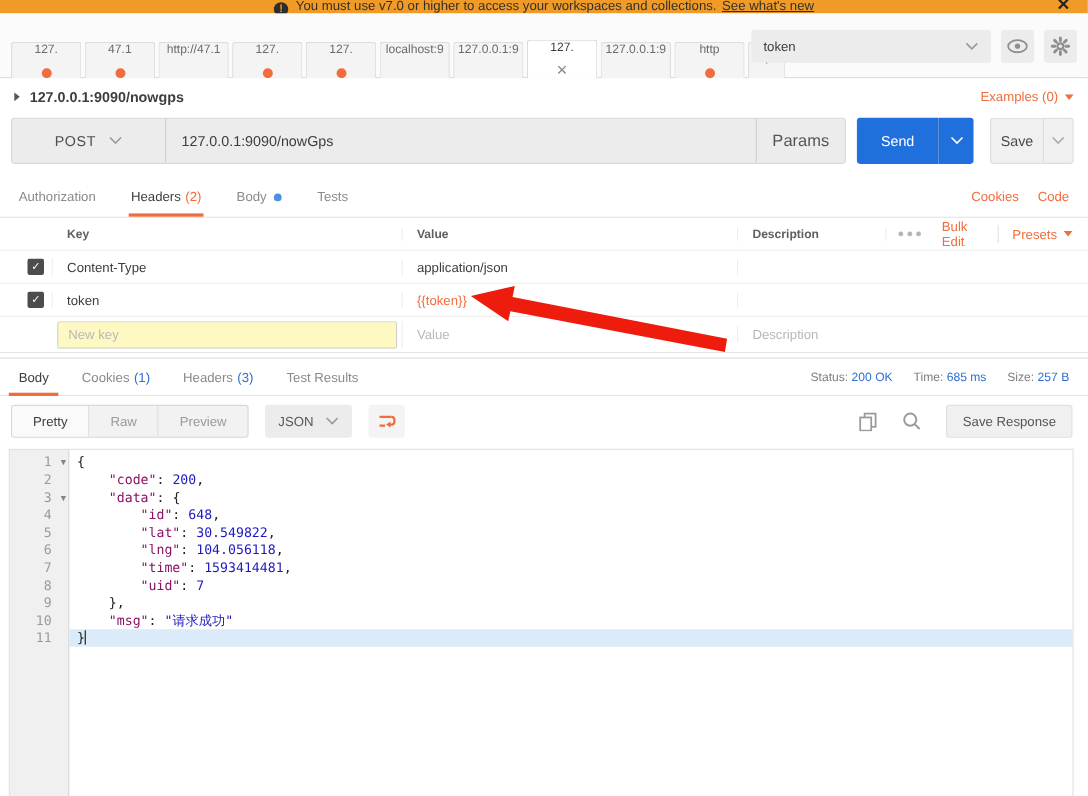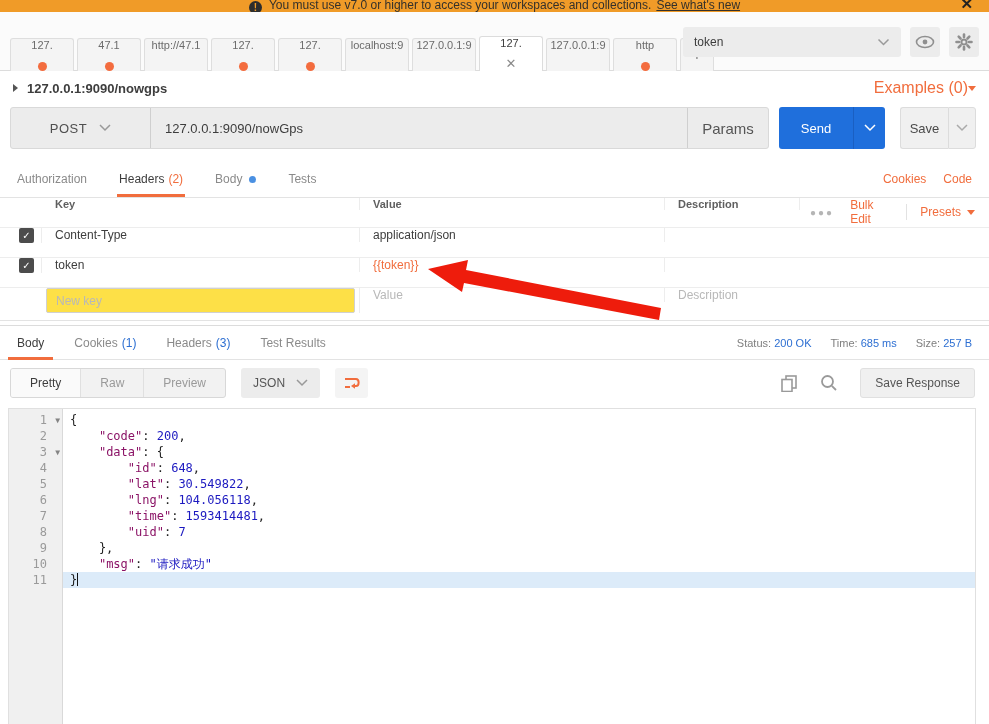--- a/index.html
+++ b/index.html
@@ -31,21 +31,21 @@
   .newtab { width: 34px; height: 33px; background: #f4f4f4; border: 1px solid #dedede; border-bottom: none; border-radius: 3px 3px 0 0; color: #777; font-size: 16px; display: flex; align-items: center; justify-content: center; cursor: pointer; }
   .env-area { position: absolute; right: 10px; top: 15px; display: flex; gap: 9px; align-items: center; }
   .env-select { width: 218px; height: 30px; background: #ececec; border-radius: 3px; display: flex; align-items: center; padding: 0 11px; font-size: 12px; color: #3d3d3d; cursor: pointer; }
   .env-select .chev { margin-left: auto; }
   .icon-btn { width: 30px; height: 30px; background: #ececec; border-radius: 3px; display: flex; align-items: center; justify-content: center; cursor: pointer; }
 
   
   .req-title { height: 34px; display: flex; align-items: center; padding: 0 13px; flex: none; }
   .req-caret { width: 0; height: 0; border-left: 5px solid #555; border-top: 4px solid transparent; border-bottom: 4px solid transparent; margin-right: 9px; }
   .req-title-text { font-size: 13px; font-weight: bold; color: #3d3d3d; }
-  .examples { margin-left: auto; color: #f16d3d; font-size: 16px; display: flex; align-items: center; cursor: pointer; }
+  .examples { margin-left: auto; color: #f16d3d; font-size: 12px; display: flex; align-items: center; gap: 6px; cursor: pointer; }
   .caret-dn-or { width: 0; height: 0; border-top: 5px solid #f16d3d; border-left: 4px solid transparent; border-right: 4px solid transparent; }
 
   
   .req-bar { margin: 2px 13px 12px 10px; display: flex; height: 42px; flex: none; }
   .req-main { flex: 1; display: flex; background: #ececec; border: 1px solid #d9d9d9; border-radius: 3px; align-items: stretch; margin-right: 10px; }
   .method { width: 140px; display: flex; align-items: center; justify-content: center; gap: 12px; font-size: 13px; color: #4f4f4f; border-right: 1px solid #cfcfcf; letter-spacing: .5px; cursor: pointer; }
   .url { flex: 1; display: flex; align-items: center; padding: 0 14px; font-size: 13px; color: #3d3d3d; border-right: 1px solid #cfcfcf; }
   .params-btn { width: 80px; display: flex; align-items: center; justify-content: center; font-size: 15px; color: #555; cursor: pointer; }
   .send-group { display: flex; margin-right: 15px; border-radius: 15px; }
   .send-btn { width: 74px; background: #1f6fdc; color: #fff; font-size: 13px; display: flex; align-items: center; justify-content: center; border-radius: 3px 0 0 3px; cursor: pointer; }
@@ -58,40 +58,40 @@
   .req-tab { font-size: 12px; color: #8a8a8a; margin-right: 32px; height: 36px; display: flex; align-items: center; gap: 4px; position: relative; cursor: pointer; }
   .req-tab.active { color: #3d3d3d; }
   .req-tab.active::after { content: ""; position: absolute; left: -2px; right: -2px; bottom: 0; height: 3px; background: #f16d3d; }
   .count-orange { color: #f16d3d; }
   .body-dot { width: 7px; height: 7px; border-radius: 50%; background: #4a90e2; margin-left: 3px; }
   .req-links { margin-left: auto; display: flex; gap: 17px; font-size: 12px; color: #f16d3d; }
   .req-links span { cursor: pointer; }
 
   
   .htable { border-top: 1px solid #e3e3e3; font-size: 12px; flex: none; }
-  .hrow { display: flex; border-bottom: 1px solid #ededed; height: 30px; align-items: flex-start; }
+  .hrow { display: flex; border-bottom: 1px solid #ededed; height: 30px; align-items: center; padding-left: 6px; }
   .cell { display: flex; align-items: center; border-right: 1px solid #ededed; padding: 0 13px; overflow: hidden; }
   .c-drag { width: 12px; padding: 0; }
   .c-check { width: 30px; justify-content: center; padding: 0; }
   .c-key { width: 318px; }
   .c-value { width: 305px; }
   .c-desc { width: 135px; }
   .c-ctrl { flex: 1; border-right: none; display: flex; align-items: center; padding: 0 14px 0 10px; }
   .hhead .cell { font-weight: bold; color: #5f5f5f; font-size: 11px; }
   .hhead .c-lead { width: 42px; padding: 0; }
   .checkbox { width: 15px; height: 15px; background: #4c4c4c; border-radius: 2px; color: #fff; font-size: 10px; line-height: 15px; text-align: center; cursor: pointer; }
   .val-var { color: #f16d3d; }
   .dots3 { color: #b5b5b5; font-size: 10px; letter-spacing: 2px; margin-right: 16px; cursor: pointer; }
   .bulk-edit { color: #f16d3d; cursor: pointer; }
   .ctrl-div { width: 1px; height: 16px; background: #e2e2e2; margin: 0 13px; }
   .presets { color: #f16d3d; display: flex; align-items: center; gap: 6px; cursor: pointer; }
   .hrow.new { height: 33px; border-bottom: 1px solid #e3e3e3; }
   .hrow.new .c-drag, .hrow.new .c-check { background: #f7f7f7; }
   .hrow.new .c-key { padding: 0 4px; }
-  .newkey-input { width: 100%; height: 25px; border: 1px solid #d0d0d0; border-radius: 2px; padding: 0 9px; font-size: 12px; font-family: "Liberation Sans", sans-serif; color: #3d3d3d; background: #fde047; outline: none; }
+  .newkey-input { width: 100%; height: 25px; border: 1px solid #d0d0d0; border-radius: 2px; padding: 0 9px; font-size: 12px; font-family: "Liberation Sans", sans-serif; color: #3d3d3d; background: #fef9c3; outline: none; }
   .newkey-input::placeholder { color: #b8b8b8; }
   .ph { color: #b8b8b8; }
 
   .section-divider { height: 5px; border-bottom: 1px solid #dcdcdc; flex: none; }
 
   
   .resp-tabs { display: flex; align-items: center; height: 34px; padding: 0 17px; border-bottom: 1px solid #e3e3e3; flex: none; }
   .resp-tab { font-size: 12px; color: #8a8a8a; margin-right: 30px; height: 34px; display: flex; align-items: center; gap: 4px; position: relative; cursor: pointer; }
   .resp-tab.active { color: #3d3d3d; }
   .resp-tab.active::after { content: ""; position: absolute; left: -9px; right: -9px; bottom: 0; height: 3px; background: #f16d3d; }

